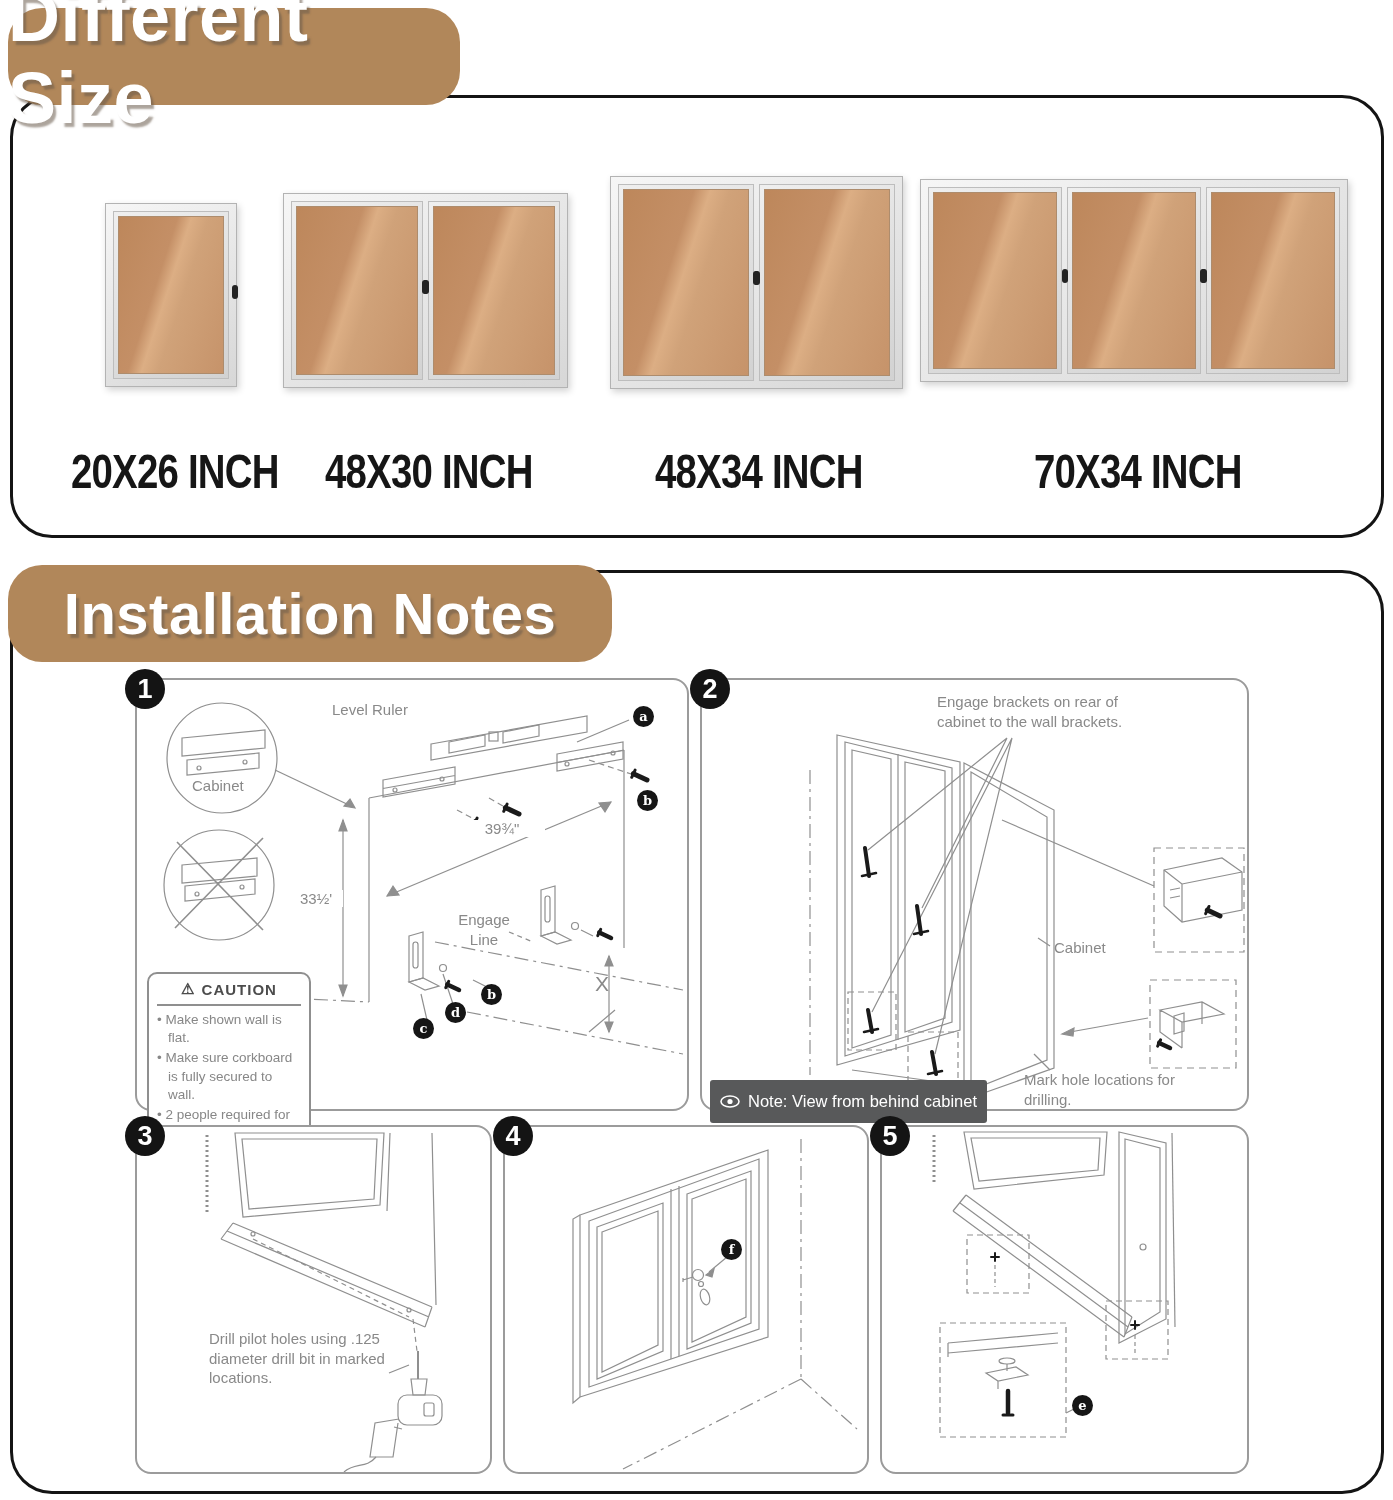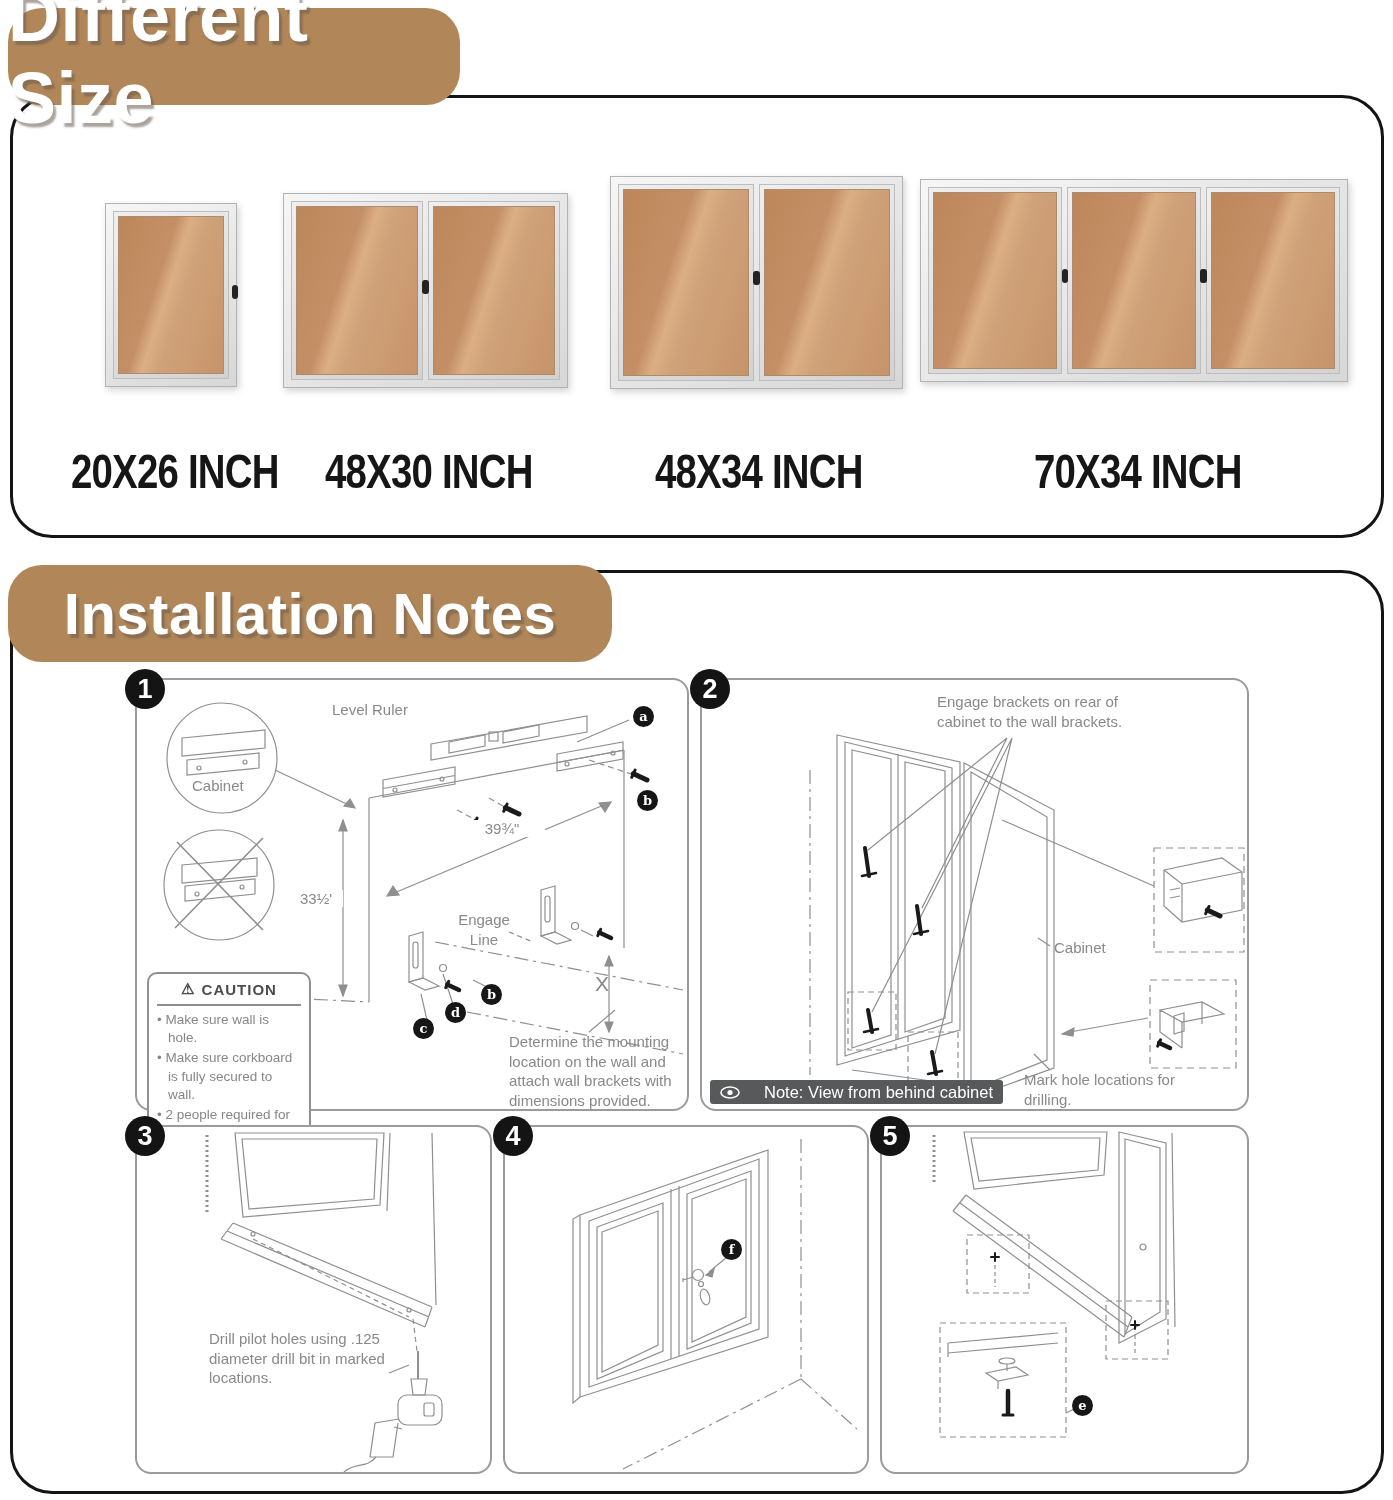--- a/index.html
+++ b/index.html
@@ -45,22 +45,22 @@
   .caution-box{position:absolute;border:2px solid #8f8f8f;border-radius:10px;
     padding:6px 8px 8px;box-sizing:border-box;background:#fff;}
   .caution-title{display:flex;align-items:center;justify-content:center;gap:6px;
     color:#4c4c4c;font-weight:bold;font-size:15px;letter-spacing:1px;}
   .caution-rule{border:none;border-top:2px solid #8f8f8f;margin:6px 0 5px;}
   .caution-box ul{margin:0;padding:0;list-style:none;color:#878787;font-size:13.5px;line-height:1.35;}
   .caution-box li{padding-left:11px;text-indent:-11px;margin-top:2px;}
   .caution-box li::before{content:"• ";}
 
   .note-badge{position:absolute;background:#58595a;border-radius:3px;color:#fff;
-    font-size:16.5px;display:flex;align-items:center;gap:24px;padding:0 10px;
-    box-sizing:border-box;height:24px;white-space:nowrap;}
+    font-size:16.5px;display:flex;align-items:center;gap:8px;padding:0 10px;
+    box-sizing:border-box;height:43px;white-space:nowrap;}
 
   svg.art{position:absolute;left:0;top:0;}
 </style>
 </head>
 <body>
 
 <div class="page">
 
   <div class="outer-box" style="left:10px;top:95px;width:1368px;height:437px;"></div>
 
@@ -223,27 +223,26 @@
     <div class="callout" style="left:308px;top:322px;">d</div>
     <div class="callout" style="left:344px;top:304px;">b</div>
 
     <div class="caution-box" style="left:10px;top:292px;width:164px;">
       <div class="caution-title">
         <span>⚠</span>
         <span>CAUTION</span>
       </div>
       <hr class="caution-rule">
       <ul>
-        <li>Make sure wall is hole.</li>
+        <li>Make shown wall is flat.</li>
         <li>Make sure corkboard is fully secured to wall.</li>
         <li>2 people required for assembly.</li>
       </ul>
     </div>
 
-    <div class="gtxt" style="left:372px;top:352px;width:170px;">Determine the mounting location on the wall and attach wall brackets with dimensions provided.</div>
   </div>
 
   <div class="step-panel" style="left:700px;top:678px;width:545px;height:429px;">
     <div class="step-num">2</div>
 
     <svg class="art" width="545" height="429" viewBox="0 0 545 429">
       <g fill="none" stroke="#8f8f8f" stroke-width="1.2">
         <path stroke-dasharray="14 5 3 5" d="M108,90 L108,395"></path>
 
         <path d="M135,55 L258,82 L258,350 L135,385 Z"></path>

